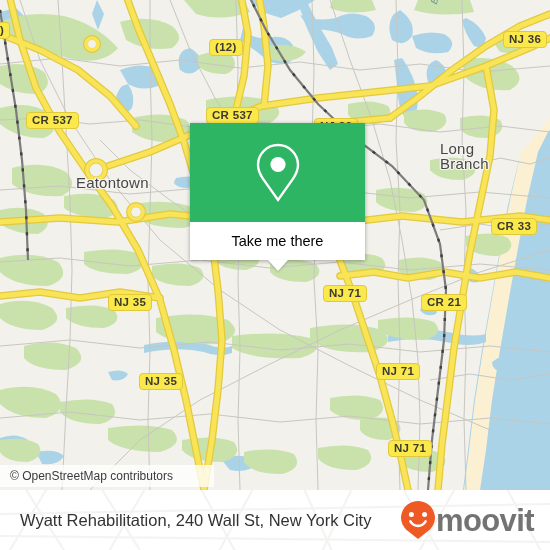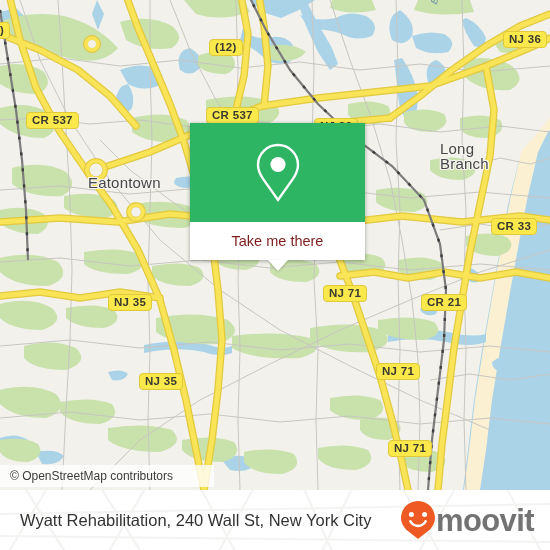--- a/index.html
+++ b/index.html
@@ -63,21 +63,21 @@
   #popup-image{
     height:99px;width:100%;
     background:#2db563;
     display:flex;align-items:center;justify-content:center;
     box-sizing:border-box;
   }
   #popup-label{
     height:38px;width:100%;
     background:#ffffff;
     display:flex;align-items:center;justify-content:center;
-    color:#7f1d1d;font-size:14.5px;
+    color:#000000;font-size:14.5px;
     box-sizing:border-box;
   }
   #popup-tail{
     position:absolute;left:50%;top:137px;margin-left:-10px;
     width:0;height:0;
     border-left:10px solid transparent;
     border-right:10px solid transparent;
     border-top:11px solid #ffffff;
     filter:drop-shadow(0 1px 1px rgba(0,0,0,.22));
   }
@@ -319,21 +319,21 @@
         <div class="shield" style="left: 491px; top: 218px;">CR 33</div>
         <div class="shield" style="left: 323px; top: 285px;">NJ 71</div>
         <div class="shield" style="left: 421px; top: 294px;">CR 21</div>
         <div class="shield" style="left: 108px; top: 294px;">NJ 35</div>
         <div class="shield" style="left: 139px; top: 373px;">NJ 35</div>
         <div class="shield" style="left: 376px; top: 363px;">NJ 71</div>
         <div class="shield" style="left: 388px; top: 440px;">NJ 71</div>
         <div class="shield" style="left: -6px; top: 22px;">)</div>
       </div>
     <div id="places">
-        <div class="place" style="left: 88px; top: 174px;">
+        <div class="place" style="left: 76px; top: 174px;">
           <div>Eatontown</div>
         </div>
         <div class="place two-line" style="left: 440px; top: 105px;">
           <div>Long</div>
           <div>Branch</div>
         </div>
       </div>
     <div id="waters">
         <div class="water-label" style="left: 428px; top: 2px; transform: rotate(-72deg);">Branch</div>
       </div>

